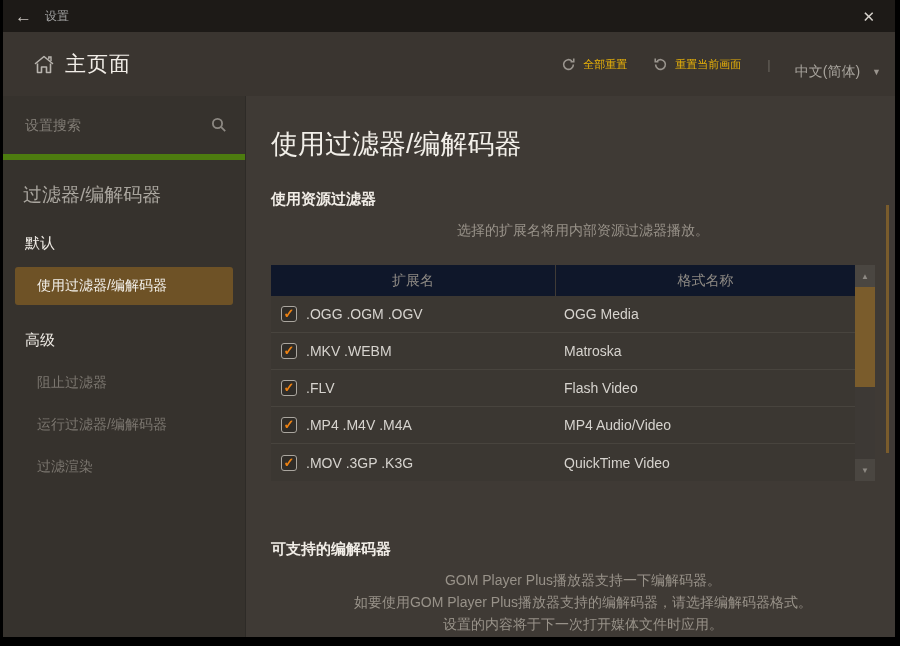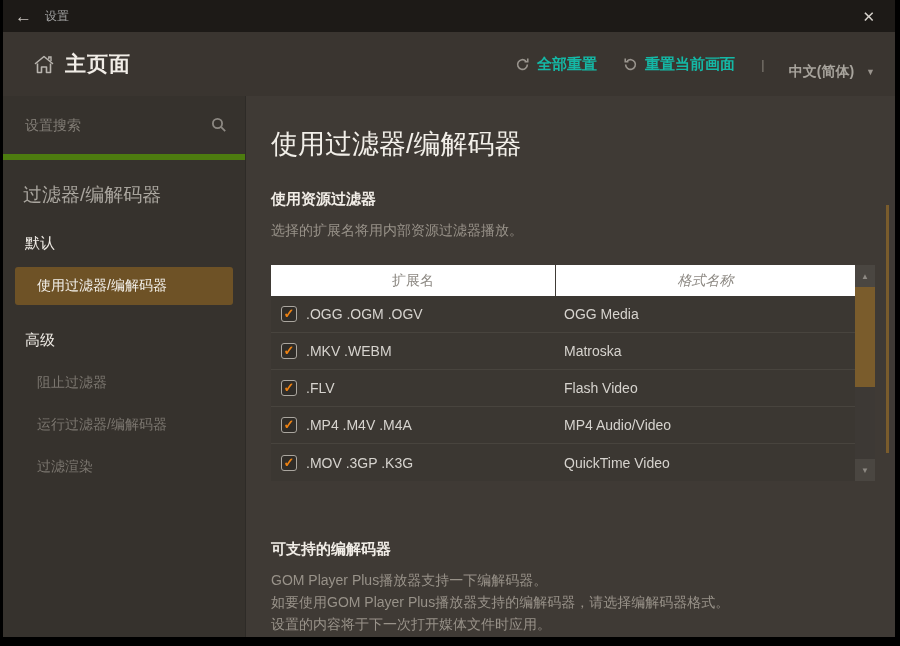--- a/index.html
+++ b/index.html
@@ -10,26 +10,26 @@
 
   
   .titlebar { height:32px; background:#1d1a17; display:flex; align-items:center;
               flex:0 0 auto; padding:0 12px; }
   .back-btn { color:#c9c5bf; font-size:17px; width:24px; cursor:default; line-height:1; }
   .tb-title { color:#a3a3a3; font-size:12px; margin-left:6px; flex:1; }
   .close-btn { color:#d6d2cc; font-size:15px; padding:2px 8px; line-height:1; }
 
   
   .header { height:64px; background:#3a3530; display:flex; align-items:center;
-            flex:0 0 auto; padding:0 14px 0 30px;font-weight:bold; }
+            flex:0 0 auto; padding:0 8px 0 30px; }
   .home-wrap { display:flex; align-items:center; gap:10px; flex:1; }
   .home-title { color:#f1ede7; font-size:21px; letter-spacing:1px; }
   .hdr-right { display:flex; align-items:center; gap:10px; }
-  .hdr-btn { display:flex; align-items:center; gap:7px; color:#14b8a6;
-             font-size:15px; padding:4px 8px; }
+  .hdr-btn { display:flex; align-items:center; gap:7px; color:#eab308;
+             font-size:11px; padding:4px 8px; }
   .hdr-sep { color:#6b665f; font-size:13px; margin:0 8px; }
   .lang-btn { display:flex; align-items:center; gap:12px; color:#a8a49d;
               font-size:14px; padding:4px 6px;margin-top:16px; }
   .tri { font-size:9px; color:#9a958e; }
 
   
   .bodyrow { flex:1; display:flex; position:relative; min-height:0; }
 
   
   .sidebar { width:243px; flex:0 0 auto; background:#36322d;
@@ -42,31 +42,31 @@
   .side-section-title { color:#a9a59e; font-size:19px; margin:22px 0 0 20px; }
   .side-cat { color:#f1ede7; font-size:15px; margin:26px 0 0 22px; }
   .side-item { color:#7b766f; font-size:14px; margin:24px 0 0 34px; }
   .side-item-selected { background:#6e5226; border-radius:3px; margin:14px 12px 0 12px;
                         padding:10px 0 10px 22px; color:#f3f0ea; font-size:14px; }
 
   
   .main { flex:1; background:#3f3a35; padding:0 0 0 25px; position:relative; min-width:0; }
   .page-title { color:#f2efe9; font-size:27px; font-weight:400; margin-top:30px; }
   .sec-title { color:#f1ede7; font-size:15px; font-weight:bold; margin-top:28px; }
-  .sec-desc { color:#989289; font-size:14px; line-height:22px; margin-top:10px; }
+  .sec-desc { color:#989289; font-size:14px; line-height:22px; margin-top:10px;text-align:center; }
   .sec2-title { margin-top:59px; }
 
   
   .table { width:604px; margin-top:24px; display:flex; }
   .tmain { width:584px; }
-  .thead { height:31px; background:#ffffff; display:flex; }
+  .thead { height:31px; background:#0f172a; display:flex; }
   .th { color:#8d8983; font-size:14px; display:flex; align-items:center;
         justify-content:center; }
   .th-ext { width:285px; border-right:1px solid #403b36; }
-  .th-fmt { width:299px;font-style:italic; }
+  .th-fmt { width:299px; }
   .trow { height:37px; background:#3b3732; border-bottom:1px solid #48443e;
           display:flex; align-items:center; }
   .trow:last-child { border-bottom:none; }
   .cell-ext { width:285px; display:flex; align-items:center; padding-left:10px; gap:9px; }
   .cell-fmt { width:299px; padding-left:8px; }
   .checkbox { width:16px; height:16px; border:1px solid #aaa69f; border-radius:3px;
               background:#2f2c28; display:flex; align-items:center; justify-content:center; }
   .check { color:#ee8212; font-size:13px; font-weight:bold; line-height:1; margin-top:-1px; }
   .ext-label, .fmt-label { color:#d6d3ce; font-size:14px; }
 

